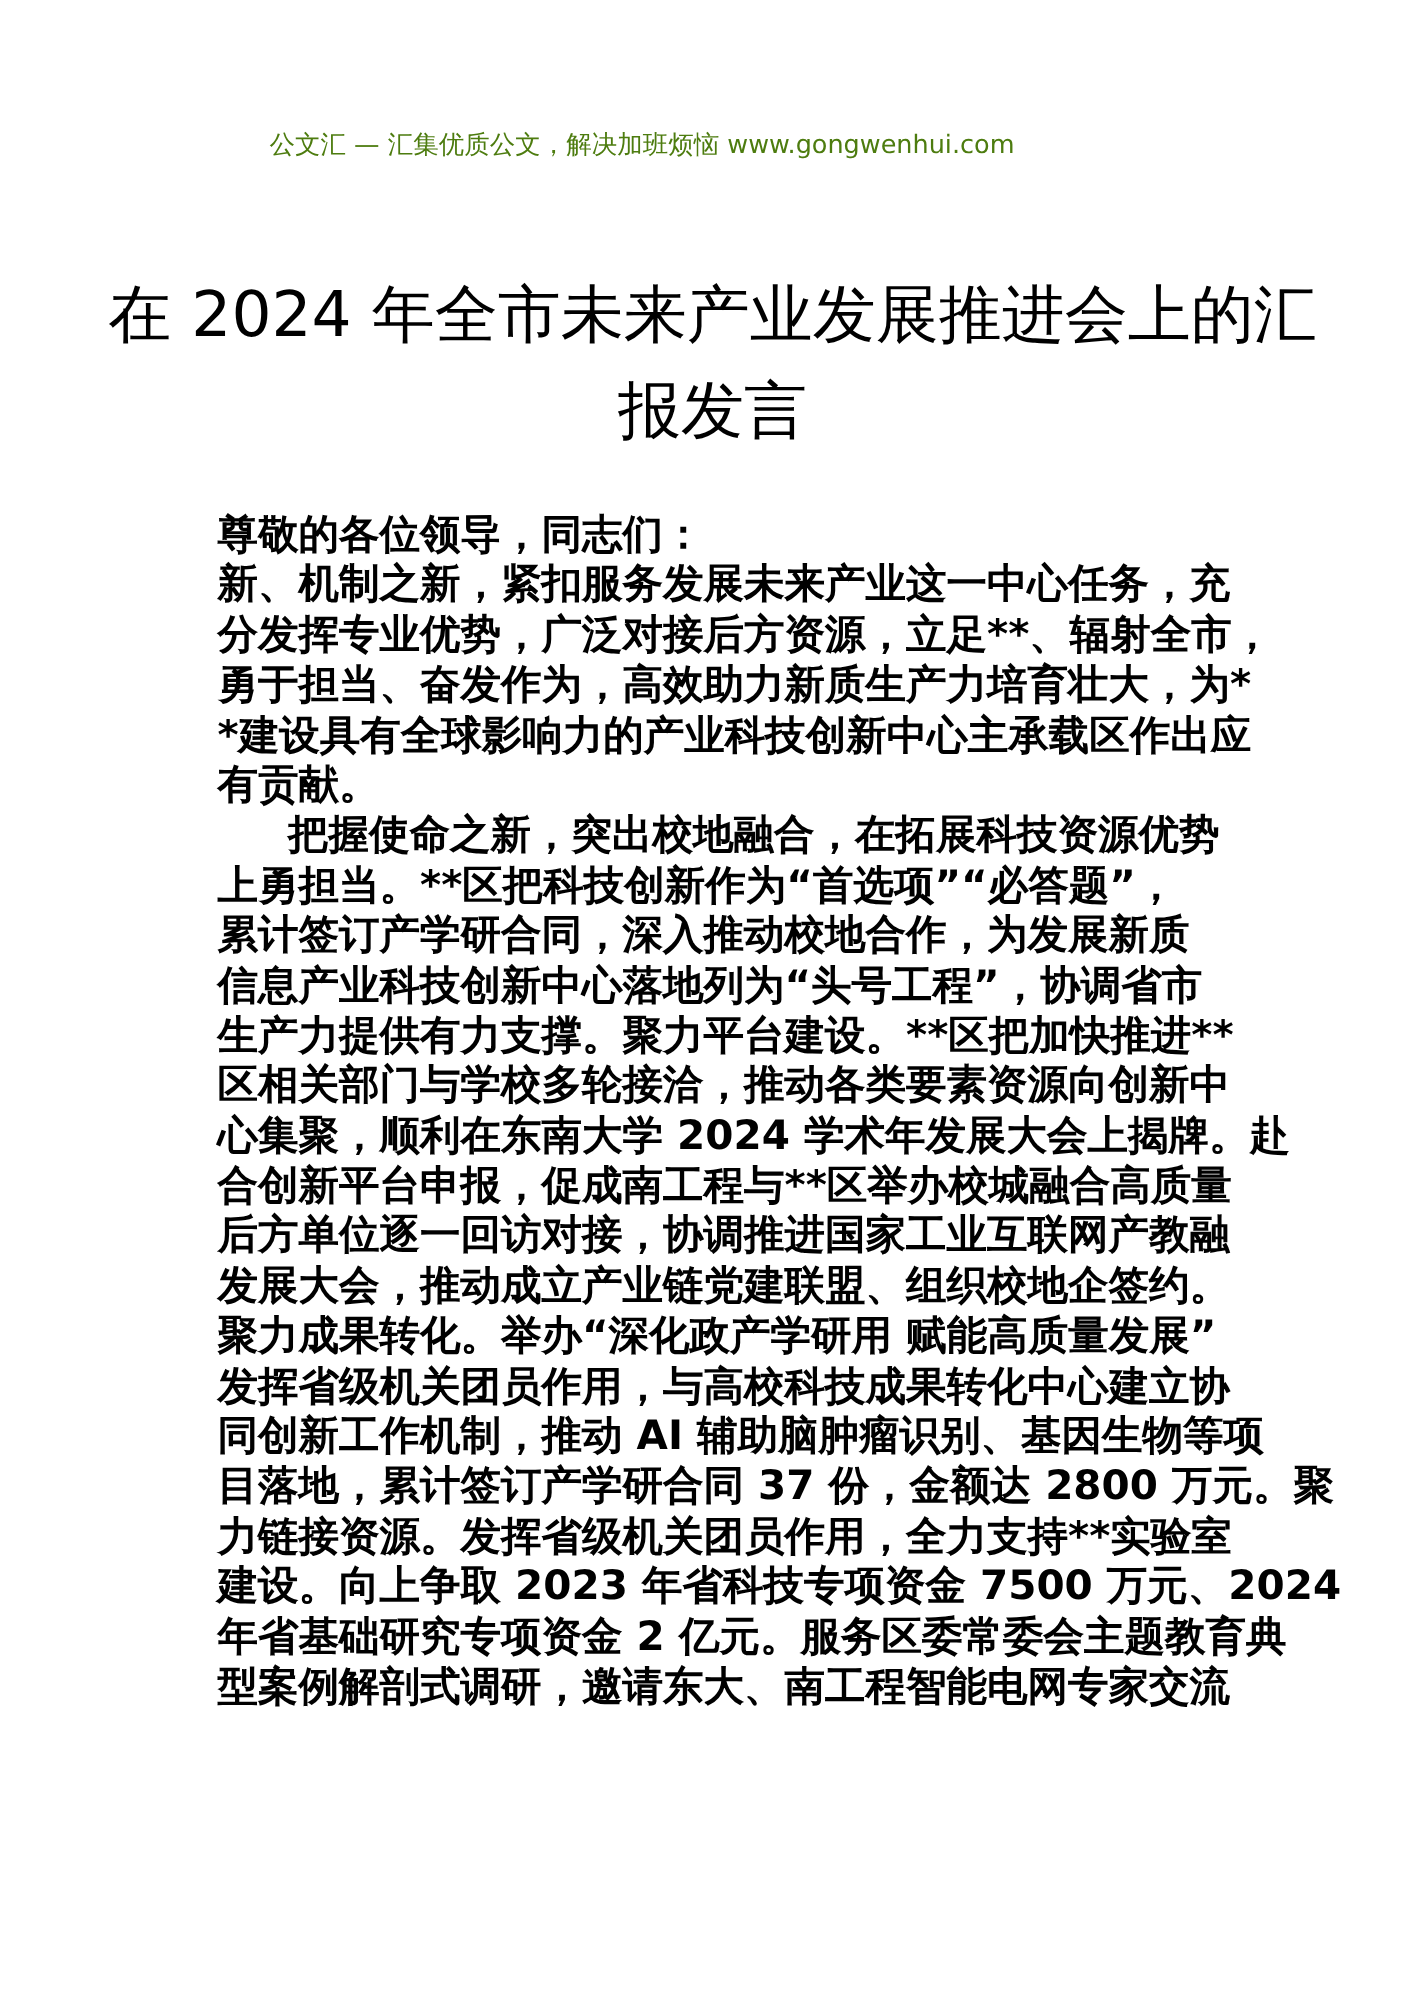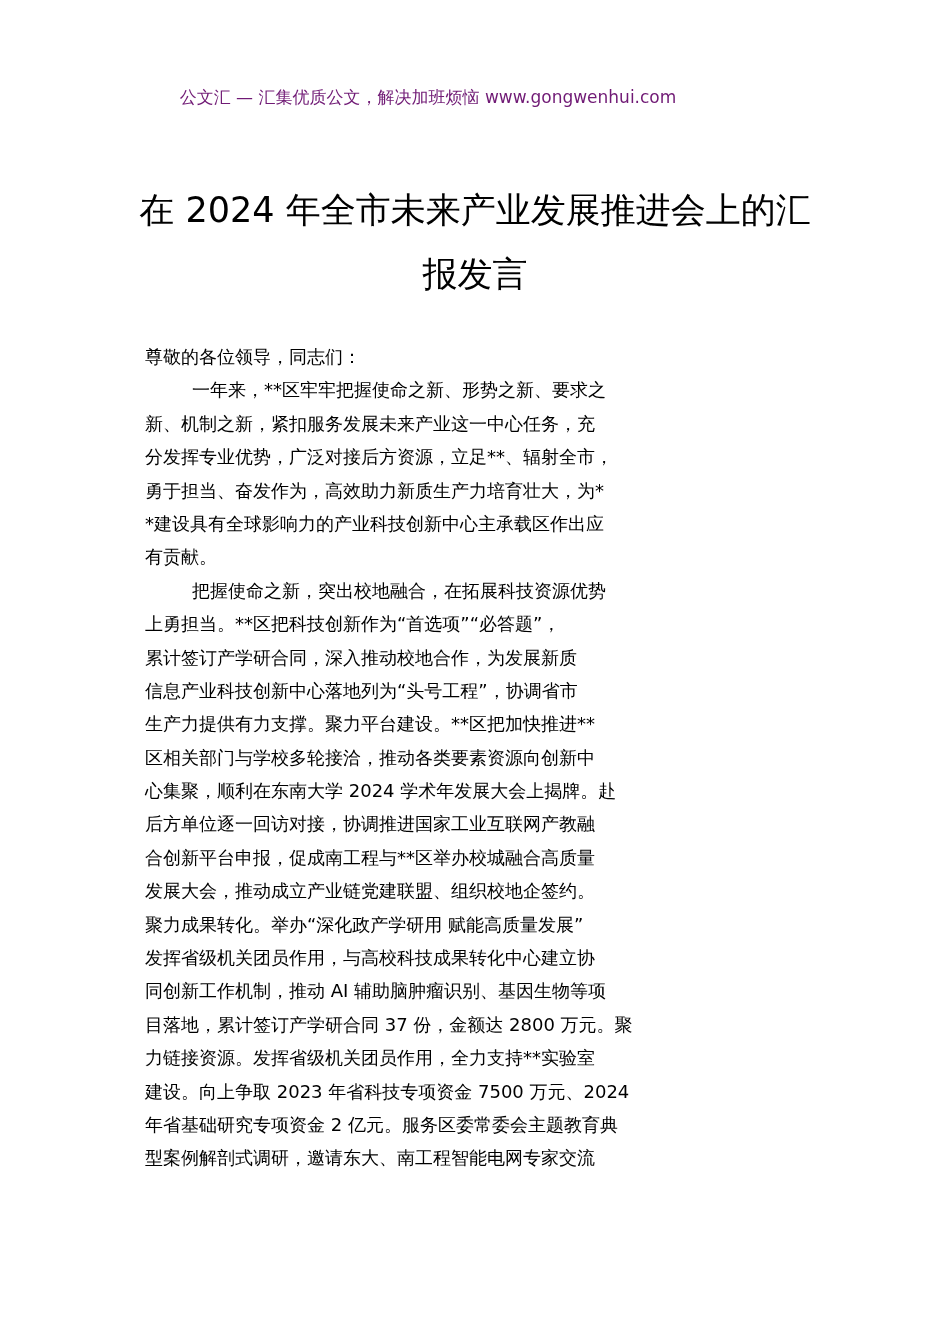--- a/index.html
+++ b/index.html
@@ -16,41 +16,42 @@
     color: #000000;
   }
   .header {
     position: absolute;
     top: 84px;
     left: 0;
     width: 856px;
     text-align: center;
     font-size: 17px;
     line-height: 26px;
-    color: #701a75;
+    color: #4d7c0f;
     font-family: "DejaVu Sans", "Liberation Sans", sans-serif;
   }
   .title {
     position: absolute;
     top: 178px;
     left: 0;
     width: 950px;
     text-align: center;
-    font-size: 35px;
+    font-size: 42px;
     line-height: 64px;
     font-family: "DejaVu Sans", "Liberation Sans", sans-serif;
     letter-spacing: 0px;
   }
   .body {
     position: absolute;
     top: 340px;
     left: 145px;
     width: 700px;
-    font-size: 18px;
+    font-size: 27px;
     line-height: 33.4px;
+    font-weight: bold;
   }
   .line {
     display: block;
     white-space: nowrap;
     height: 33.4px;
   }
   .line.indent {
     padding-left: 47px;
   }
 </style>
@@ -63,38 +64,37 @@
 
 <div class="title">
   <div>在 2024 年全市未来产业发展推进会上的汇</div>
   <div>报发言</div>
 </div>
 
 <div class="body">
   <span class="line">尊敬的各位领导，同志们：</span>
 
   <div>
-    <span class="line indent">一年来，**区牢牢把握使命之新、形势之新、要求之</span>
     <span class="line">新、机制之新，紧扣服务发展未来产业这一中心任务，充</span>
     <span class="line">分发挥专业优势，广泛对接后方资源，立足**、辐射全市，</span>
     <span class="line">勇于担当、奋发作为，高效助力新质生产力培育壮大，为*</span>
     <span class="line">*建设具有全球影响力的产业科技创新中心主承载区作出应</span>
     <span class="line">有贡献。</span>
   </div>
 
   <div>
     <span class="line indent">把握使命之新，突出校地融合，在拓展科技资源优势</span>
     <span class="line">上勇担当。**区把科技创新作为“首选项”“必答题”，</span>
     <span class="line">累计签订产学研合同，深入推动校地合作，为发展新质</span>
     <span class="line">信息产业科技创新中心落地列为“头号工程”，协调省市</span>
     <span class="line">生产力提供有力支撑。聚力平台建设。**区把加快推进**</span>
     <span class="line">区相关部门与学校多轮接洽，推动各类要素资源向创新中</span>
     <span class="line">心集聚，顺利在东南大学 2024 学术年发展大会上揭牌。赴</span>
+    <span class="line">合创新平台申报，促成南工程与**区举办校城融合高质量</span>
     <span class="line">后方单位逐一回访对接，协调推进国家工业互联网产教融</span>
-    <span class="line">合创新平台申报，促成南工程与**区举办校城融合高质量</span>
     <span class="line">发展大会，推动成立产业链党建联盟、组织校地企签约。</span>
     <span class="line">聚力成果转化。举办“深化政产学研用 赋能高质量发展”</span>
     <span class="line">发挥省级机关团员作用，与高校科技成果转化中心建立协</span>
     <span class="line">同创新工作机制，推动 AI 辅助脑肿瘤识别、基因生物等项</span>
     <span class="line">目落地，累计签订产学研合同 37 份，金额达 2800 万元。聚</span>
     <span class="line">力链接资源。发挥省级机关团员作用，全力支持**实验室</span>
     <span class="line">建设。向上争取 2023 年省科技专项资金 7500 万元、2024</span>
     <span class="line">年省基础研究专项资金 2 亿元。服务区委常委会主题教育典</span>
     <span class="line">型案例解剖式调研，邀请东大、南工程智能电网专家交流</span>
   </div>

